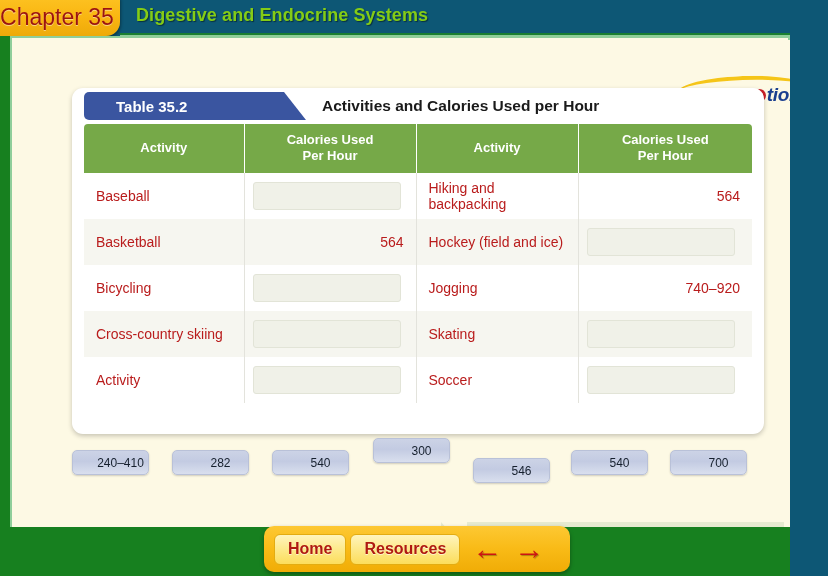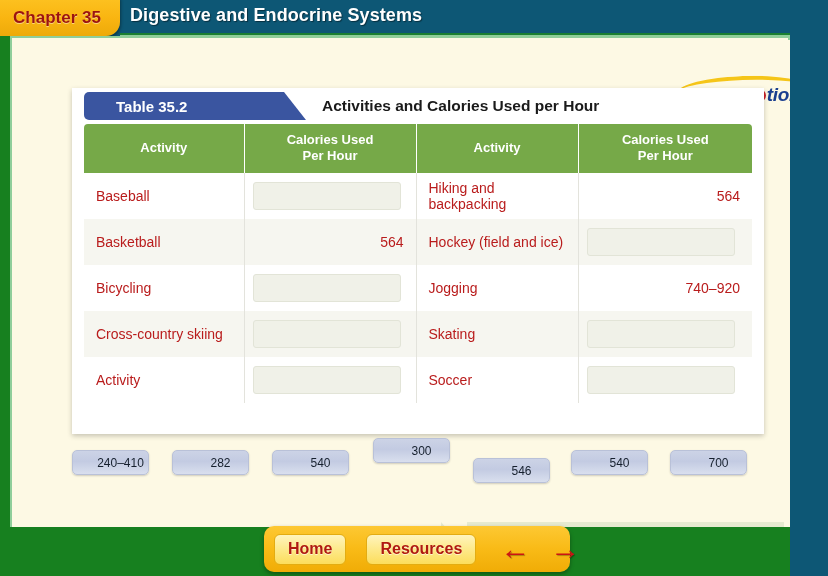--- a/index.html
+++ b/index.html
@@ -21,24 +21,24 @@
 
   
   .header-bar {
     position: absolute;
     left: 0; top: 0;
     width: 828px; height: 36px;
     background: #0d5775;
   }
   .header-title {
     position: absolute;
-    left: 130px; top: 5px;
+    left: 136px; top: 5px;
     font-size: 18px;
     font-weight: bold;
-    color: #ffffff;
+    color: #84cc16;
     letter-spacing: .1px;
     text-shadow: 1px 1px 1px rgba(0,0,0,.45);
   }
   .header-underline {
     position: absolute;
     left: 120px; top: 33px;
     width: 708px; height: 4px;
     background: linear-gradient(to bottom,#1a7f31 0 2px,#8fce9a 2px 4px);
   }
 
@@ -49,22 +49,22 @@
     background: linear-gradient(to bottom,#fdc322 0%,#f9b511 55%,#edaa0a 100%);
     border-bottom-right-radius: 14px;
     border-top-right-radius: 3px;
     box-shadow: 1px 2px 3px rgba(0,0,0,.35);
     display: flex;
     align-items: center;
     justify-content: center;
     padding-top: 3px;
   }
   .chapter-tab span {
-    font-size: 17px;
-    font-weight: bold;
+    font-size: 23px;
+    font-weight: normal;
     color: #9c1410;
     text-shadow: 0 1px 0 rgba(255,255,255,.45);
   }
 
   
   .green-frame {
     position: absolute;
     left: 0; top: 36px;
     width: 790px; height: 540px;
     background: #17801f;
@@ -118,20 +118,21 @@
     margin: 0 1px;
   }
 
   
   .card {
     position: absolute;
     left: 46px; top: 48px;
     width: 692px; height: 346px;
     background: #ffffff;
     box-shadow: 0 2px 5px rgba(0,0,0,.22);
+    border-radius: 11px;
   }
 
   .table-banner-row {
     position: relative;
     height: 36px;
   }
   .table-banner {
     position: absolute;
     left: 12px; top: 4px;
     width: 200px; height: 28px;
@@ -298,21 +299,21 @@
   .nav-bar {
     position: absolute;
     left: 264px; top: 526px;
     width: 306px; height: 46px;
     background: linear-gradient(to bottom,#fdc833 0%,#f9bb17 48%,#f0ac06 100%);
     border-radius: 10px;
     box-shadow: 0 2px 4px rgba(0,0,0,.35);
     display: flex;
     align-items: center;
     padding: 0 10px;
-    gap: 20px;
+    gap: 4px;
   }
   .nav-btn {
     height: 31px;
     border-radius: 6px;
     background: linear-gradient(to bottom,#fff4bd 0%,#fde98a 50%,#fcdd5c 100%);
     border: 1px solid #e3ac12;
     display: flex;
     align-items: center;
     justify-content: center;
     padding: 0 13px;

